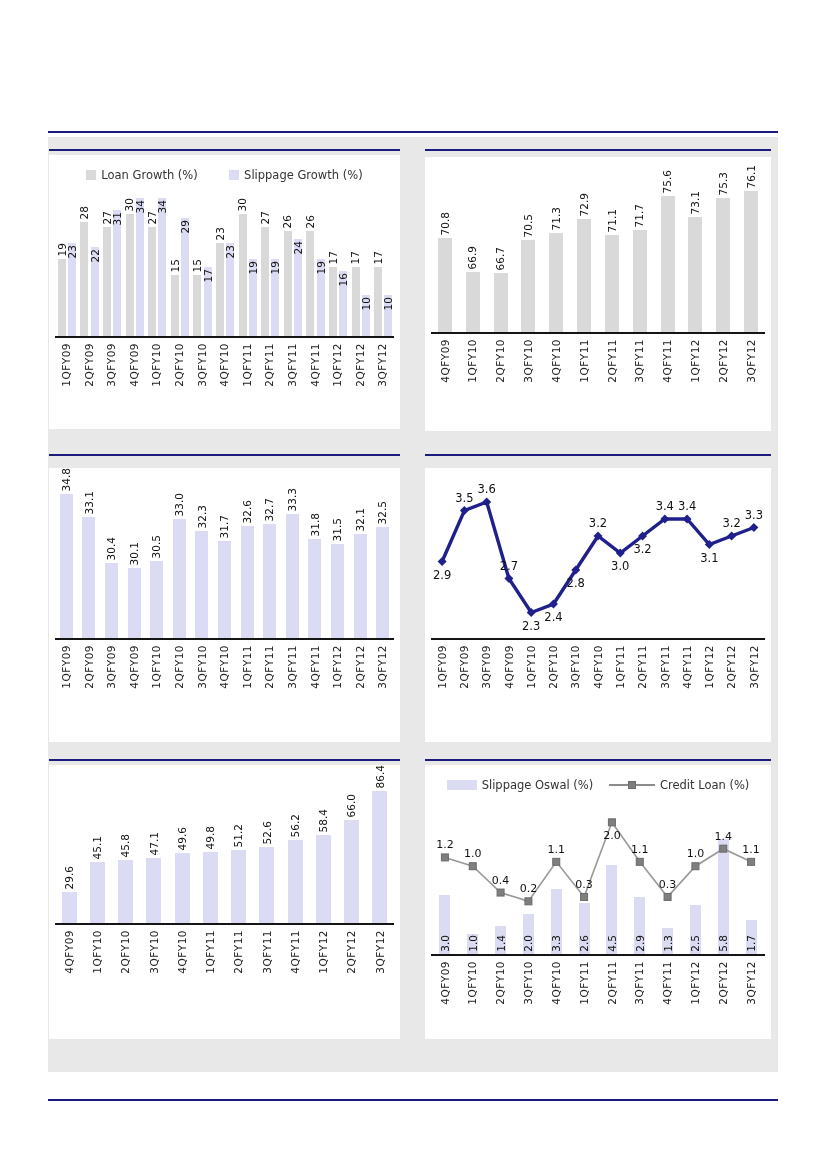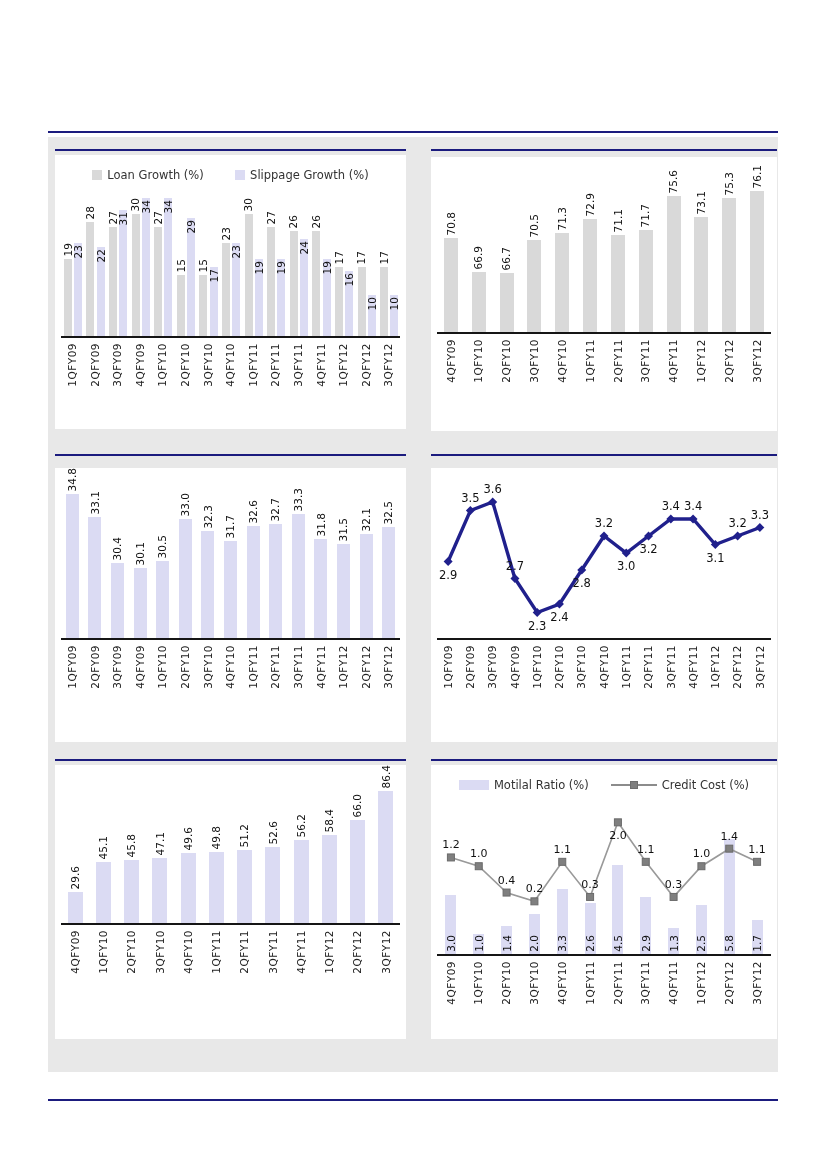--- a/index.html
+++ b/index.html
@@ -5,21 +5,21 @@
   html,body{margin:0;padding:0;background:#ffffff;}
   .page{position:relative;width:826px;height:1169px;background:#ffffff;overflow:hidden;
         font-family:"DejaVu Sans","Liberation Sans",sans-serif;}
   .logo{position:absolute;left:47px;top:40px;font-family:"Liberation Serif","DejaVu Serif",serif;
         font-variant:small-caps;font-size:27px;letter-spacing:1.5px;color:#2e2e2e;font-weight:500;}
   .rule{position:absolute;left:48px;width:730px;height:2px;background:#1b1b7e;}
   .rule-top{top:131px;}
   .rule-bottom{top:1099px;}
   .panel{position:absolute;left:48px;top:137px;width:730px;height:935px;background:#e8e8e8;}
   .grid{display:grid;grid-template-columns:351px 346px;column-gap:18px;row-gap:34px;
-        padding:12px 0 0 7px;gap:25px;}
+        padding:12px 0 0 1px;gap:25px;}
   .card{height:280px;}
   .card-rule{height:2px;background:#1b1b7e;margin-bottom:4px;}
   .box{background:#ffffff;height:274px;padding:0 6px;box-sizing:border-box;position:relative;}
   .legend{height:22px;padding-top:9px;display:flex;justify-content:space-evenly;align-items:center;
           font-size:11.5px;color:#333333;}
   .legend-item{display:flex;align-items:center;gap:5px;white-space:nowrap;}
   .sw-gbar{width:10px;height:10px;background:#d9d9d9;}
   .sw-lbar{width:10px;height:10px;background:#dbdbf3;}
   .sw-lbarw{width:30px;height:10px;background:#dbdbf3;}
   .sw-gline{width:46px;height:9px;position:relative;}
@@ -781,25 +781,25 @@
               </div>
             </div>
           </div>
       </div>
       <div class="card">
         <div class="card-rule"></div>
         <div class="box">
             <div class="legend">
               <div class="legend-item">
                 <span class="sw-lbarw"></span>
-                <span>Motilal Ratio (%)</span>
+                <span>Slippage Oswal (%)</span>
               </div>
               <div class="legend-item">
                 <span class="sw-gline"></span>
-                <span>Credit Cost (%)</span>
+                <span>Credit Loan (%)</span>
               </div>
             </div>
             <div class="plot" style="height: 158px;">
               <div class="cells">
                 <div class="cell">
                   <div class="bar-col">
                     <div class="bar" style="width: 11px; height: 59px; background: rgb(219, 219, 243);">
                       <span class="vlab in-bottom">3.0</span>
                     </div>
                   </div>

